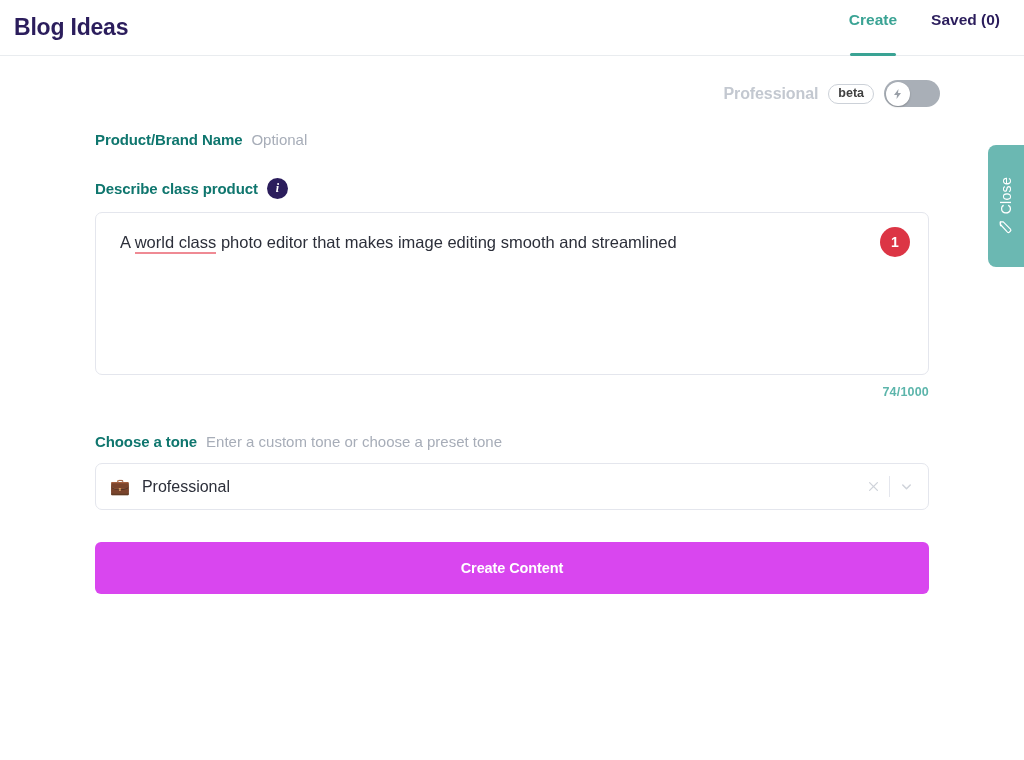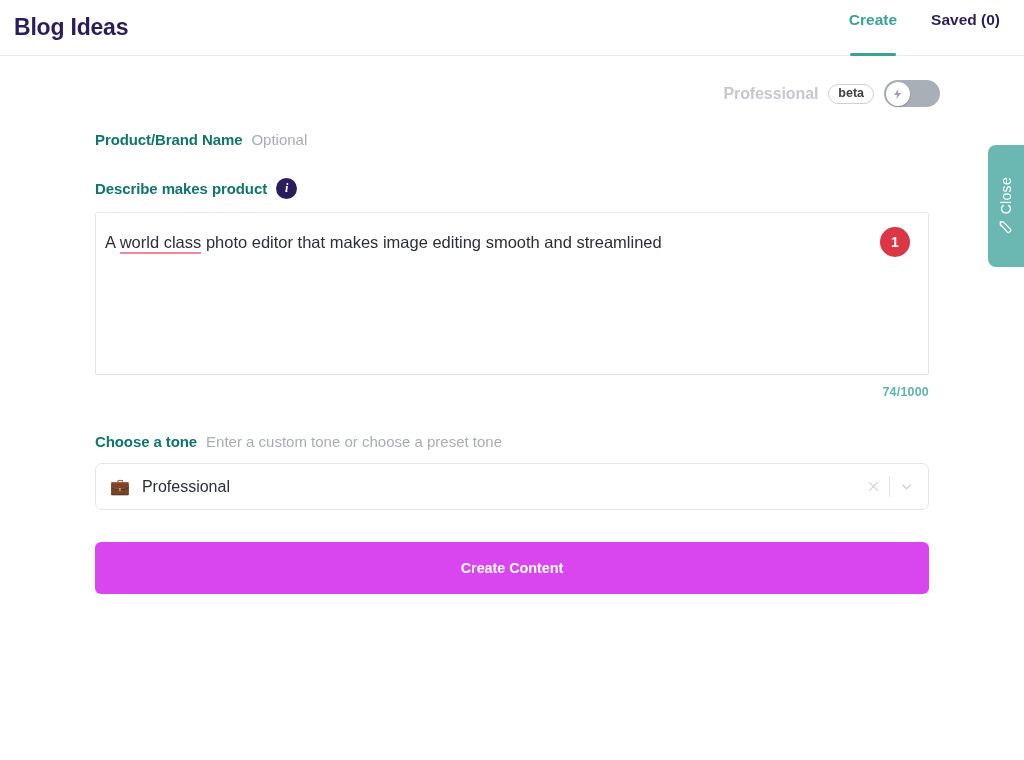--- a/index.html
+++ b/index.html
@@ -157,23 +157,23 @@
     background: #fff;
     outline: none;
   }
   .text-input::placeholder { color: #b3b8c2; }
 
   .textarea-box {
     position: relative;
     width: 100%;
     height: 163px;
     border: 1px solid #e4e6ed;
-    border-radius: 2px;
+    border-radius: 7px;
     background: #fff;
-    padding: 18px 9px;
+    padding: 18px 24px;
   }
   .textarea-text {
     font-size: 16.5px;
     color: #2c2f3a;
     line-height: 1.45;
     padding-right: 70px;
   }
   .grammar-mark {
     border-bottom: 2.5px solid #ef8a94;
     padding-bottom: 1px;
@@ -320,21 +320,21 @@
 
   <div>
     <div class="field-label-row">
       <span class="field-label">Product/Brand Name</span>
       <span class="field-hint">Optional</span>
     </div>
   </div>
 
   <div class="mt-28">
     <div class="field-label-row">
-      <span class="field-label">Describe makes product</span>
+      <span class="field-label">Describe class product</span>
       <span class="info-icon">i</span>
     </div>
     <div class="textarea-box">
       <div class="textarea-text"><span>A </span><span class="grammar-mark">world class</span><span> photo editor that makes image editing smooth and streamlined</span></div>
       <div class="grammar-badge">1</div>
     </div>
     <div class="char-count">74/1000</div>
   </div>
 
   <div class="mt-34">

